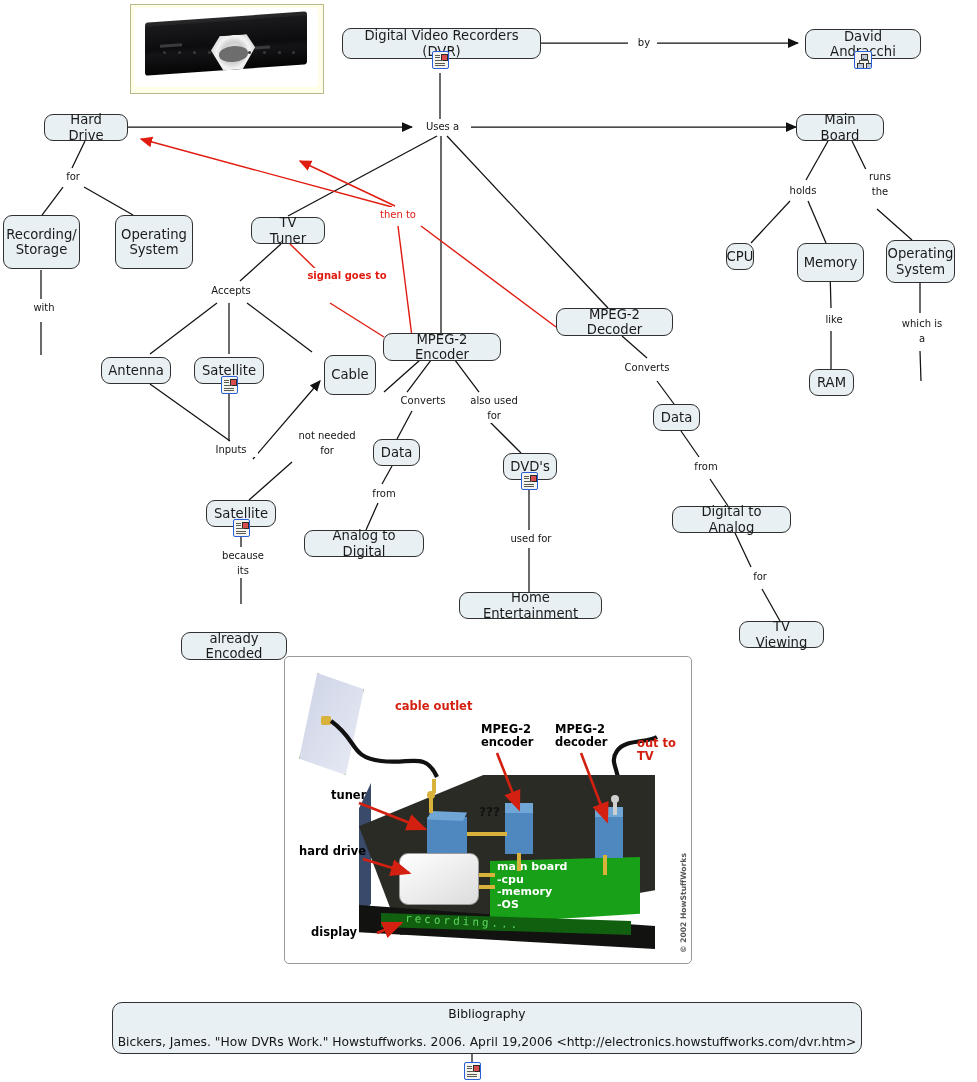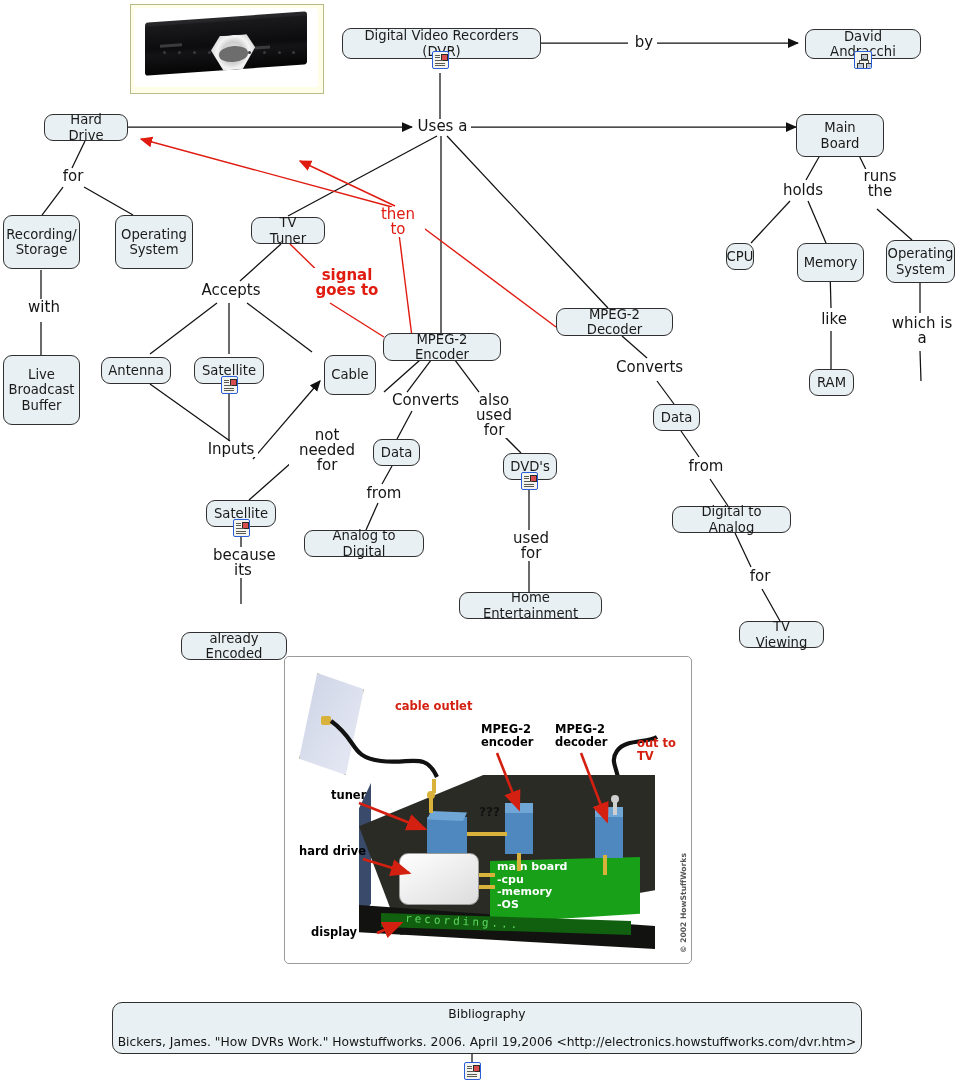--- a/index.html
+++ b/index.html
@@ -20,21 +20,21 @@
     display:flex;
     align-items:center;
     justify-content:center;
     box-sizing:border-box;
     padding:3px 8px;
     white-space:pre-line;
   }
 
   .lbl{
     position:absolute;
-    font-size:15px;
+    font-size:10px;
     line-height:15px;
     color:#151515;
     text-align:center;
     white-space:pre-line;
     background:#fff;
     padding:0 2px;
   }
   .lbl.red{color:#e01b10;}
 
   
@@ -242,29 +242,26 @@
     <i class="tb" style="left:6px;top:1.5px;"></i>
     <i class="ln" style="left:8px;top:5.5px;width:1px;height:3px;"></i>
     <i class="ln" style="left:3.5px;top:8px;width:10px;height:1px;"></i>
     <i class="ln" style="left:3.5px;top:8px;width:1px;height:3px;"></i>
     <i class="ln" style="left:13px;top:8px;width:1px;height:3px;"></i>
     <i class="tb" style="left:1.5px;top:10.5px;"></i>
     <i class="tb" style="left:10.5px;top:10.5px;"></i>
   </div>
 
   <div class="node" style="left:44px;top:114px;width:84px;height:27px;">Hard Drive</div>
-  <div class="node" style="left:796px;top:114px;width:88px;height:43px;">Main Board</div>
+  <div class="node" style="left:796px;top:114px;width:88px;height:27px;">Main Board</div>
 
   <div class="node" style="left:3px;top:215px;width:77px;height:54px;">Recording/
 Storage</div>
   <div class="node" style="left:115px;top:215px;width:78px;height:54px;">Operating
 System</div>
-  <div class="node" style="left:3px;top:355px;width:77px;height:70px;">Live
-Broadcast
-Buffer</div>
 
   <div class="node" style="left:251px;top:217px;width:74px;height:27px;">TV Tuner</div>
 
   <div class="node" style="left:101px;top:357px;width:70px;height:27px;">Antenna</div>
   <div class="node" style="left:194px;top:357px;width:70px;height:27px;">Satellite</div>
   <div class="doc-icon" style="left:221px;top:376px;">
     <i class="r4"></i>
       <i class="r5"></i>
       <i class="pic"></i>
       <i class="r1"></i>

